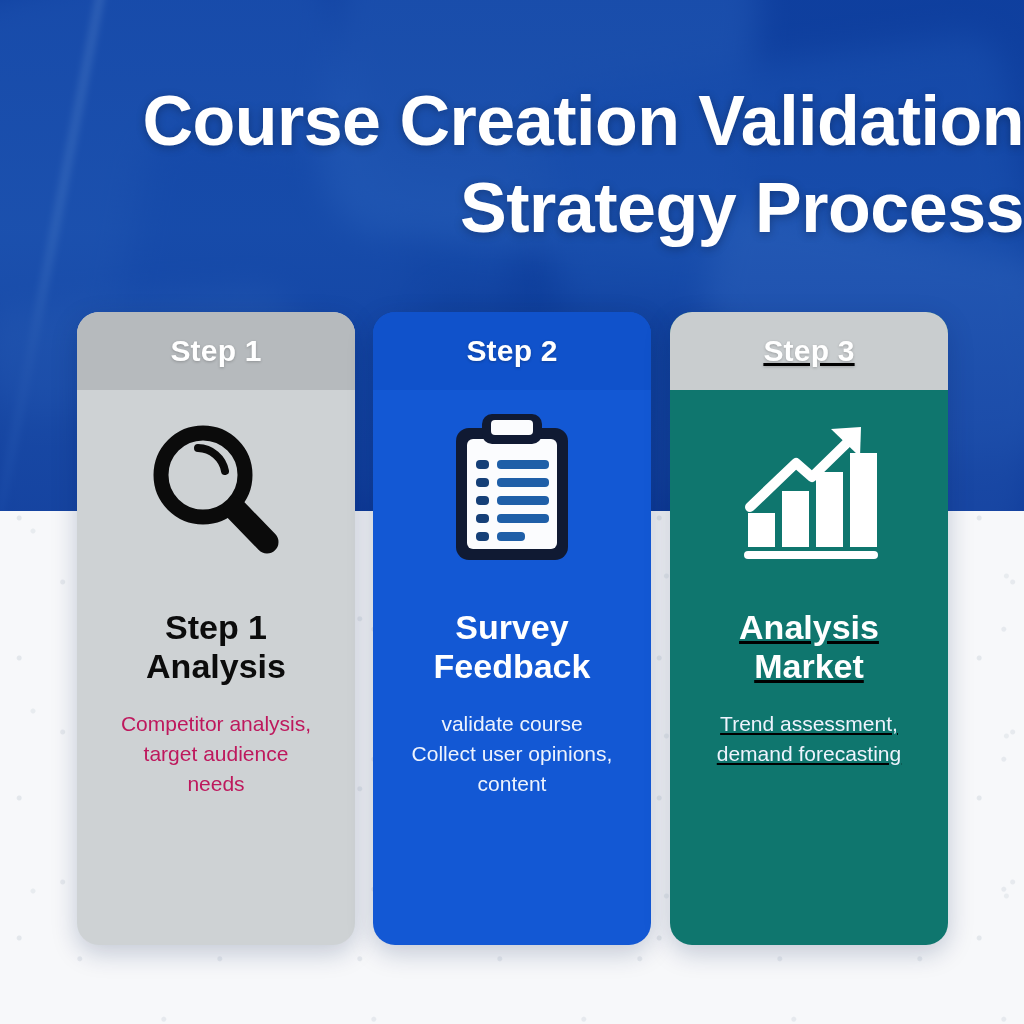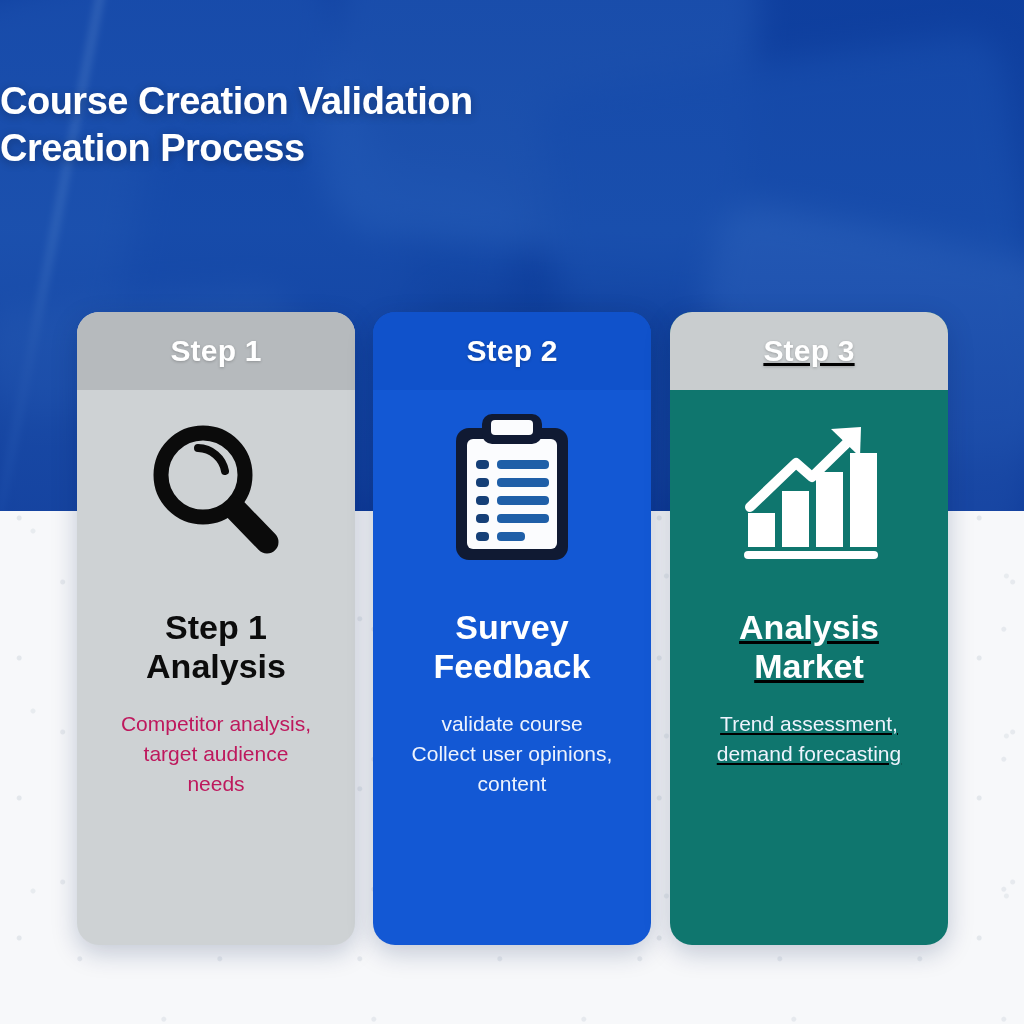--- a/index.html
+++ b/index.html
@@ -54,22 +54,22 @@
   }
   
   .bg-photo::after{
     content:""; position:absolute; inset:0;
     background:linear-gradient(180deg, rgba(13,60,158,.62) 0%, rgba(16,64,160,.55) 45%, rgba(12,54,150,.7) 100%);
   }
 
   
   .title {
     position:absolute; left:0; right:0; top:78px;
-    text-align:left; color:#ffffff;
-    font-size:38px; line-height:1.24; font-weight:bold;
+    text-align:right; color:#ffffff;
+    font-size:70px; line-height:1.24; font-weight:bold;
     letter-spacing:-.5px;
     text-shadow:0 2px 10px rgba(0,0,0,.28);
     z-index:5;
   }
   .title .ln { display:block; }
 
   
   .cards { position:absolute; left:0; top:0; width:888px; height:1024px; z-index:4;border-radius:21px; }
   .card {
     position:absolute; top:312px; width:278px; height:633px;
@@ -126,21 +126,21 @@
     <div class="shape s4"></div>
     <div class="shape s5"></div>
     <div class="shape s6"></div>
     <div class="shape s7"></div>
     <div class="streak"></div>
   </div>
 </div>
 
 <h1 class="title">
   <span class="ln">Course Creation Validation</span>
-  <span class="ln">Creation Process</span>
+  <span class="ln">Strategy Process</span>
 </h1>
 
 <div class="cards">
 
   <div class="card gray" id="card-1">
     <div class="card-head">
       <span>Step 1</span>
     </div>
     <div class="card-icon">
       <svg width="150" height="150" viewBox="0 0 150 150">

